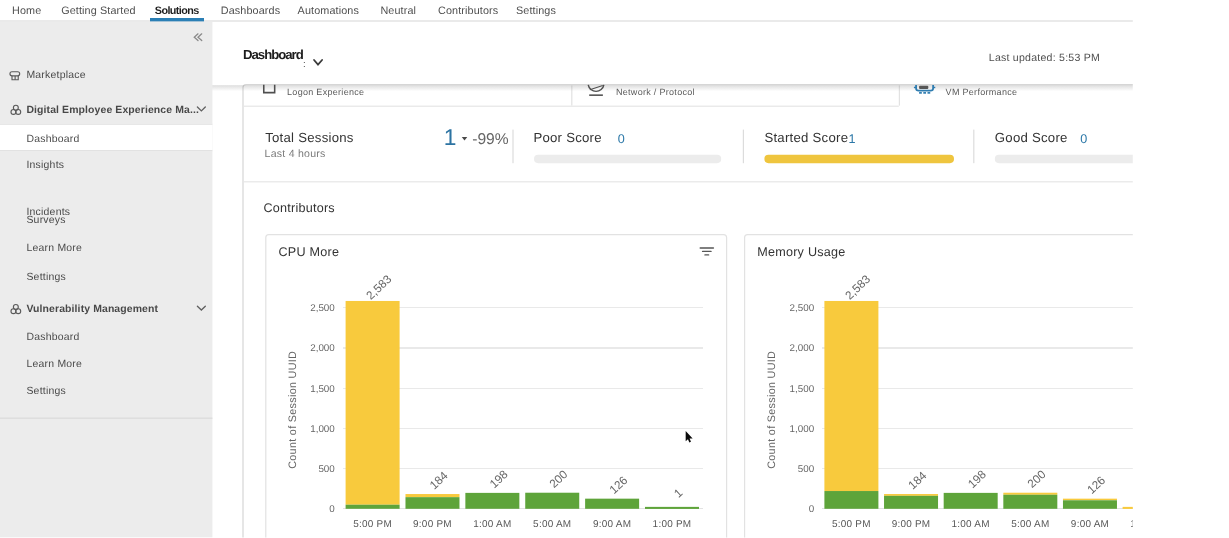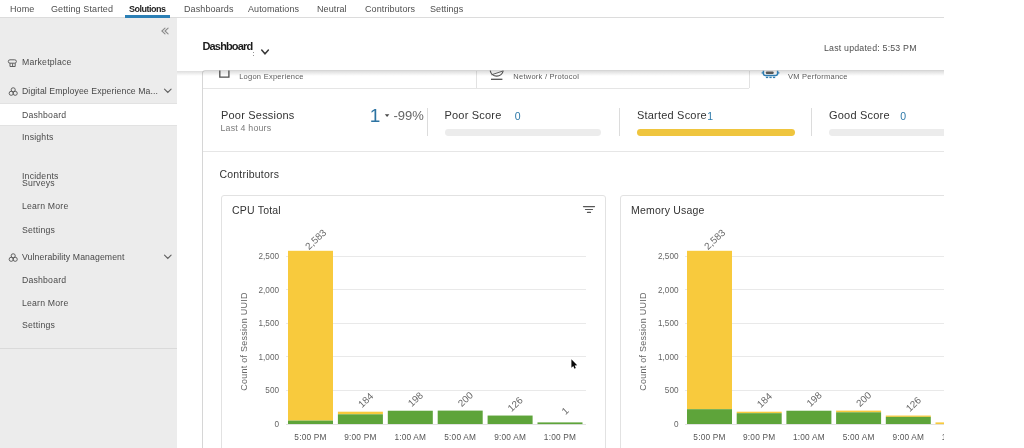--- a/index.html
+++ b/index.html
@@ -1,21 +1,21 @@
 <!DOCTYPE html>
 <html><head>
 <meta charset="utf-8">
 <style>
   html,body{margin:0;padding:0;}
   body{font-family:"Liberation Sans",sans-serif;}
   #page{position:relative;width:944px;height:448px;background:#fff;overflow:hidden;}
   .abs{position:absolute;}
   .navitem{position:absolute;top:0;height:17px;line-height:18px;font-size:9px;color:#4f4f4f;letter-spacing:.1px;}
   .sideitem{position:absolute;left:22px;font-size:8.7px;color:#4a4a4a;letter-spacing:.2px;line-height:10px;}
-  .grouphead{font-weight:400;color:#484848;letter-spacing:.1px;}
+  .grouphead{font-weight:700;color:#484848;letter-spacing:.1px;}
   .mtitle{position:absolute;font-size:11px;color:#333;letter-spacing:.2px;line-height:12px;}
   .bluev{position:absolute;font-size:10.5px;color:#2c78a8;line-height:12px;}
   .ctitle{position:absolute;font-size:10.5px;color:#333;letter-spacing:.2px;line-height:12px;}
   .tabtxt{position:absolute;font-size:7.5px;color:#5a5a5a;letter-spacing:.25px;line-height:9px;}
 </style>
 </head>
 <body>
 <div id="page">
 
   <div class="abs" style="left:0;top:0;width:1024px;height:18px;background:#fff;border-bottom:1px solid #dcdcdc;box-sizing:border-box;"></div>
@@ -55,21 +55,21 @@
   <div class="abs" style="left:476px;top:71px;width:1px;height:16.6px;background:#e2e2e2;"></div>
   <div class="abs" style="left:748.8px;top:71px;width:1px;height:16.6px;background:#e2e2e2;"></div>
   <div class="abs" style="left:202.5px;top:87.6px;width:546.3px;height:1px;background:#e5e5e5;"></div>
 
   <div class="abs" style="left:177px;top:71.3px;width:847px;height:5px;background:linear-gradient(rgba(70,70,70,0.18),rgba(70,70,70,0));"></div>
 
   <div class="tabtxt" style="left:239.2px;top:71.8px;">Logon Experience</div>
   <div class="tabtxt" style="left:513.3px;top:71.8px;">Network / Protocol</div>
   <div class="tabtxt" style="left:788px;top:71.8px;">VM Performance</div>
 
-  <div class="mtitle" style="left:221px;top:108.5px;">Poor Sessions</div>
+  <div class="mtitle" style="left:221px;top:108.5px;">Total Sessions</div>
   <div class="abs" style="left:220.5px;top:122.5px;font-size:8.8px;color:#7a7a7a;letter-spacing:.2px;line-height:10px;">Last 4 hours</div>
   <div class="abs" style="left:369.8px;top:105.5px;font-size:19px;color:#2c73a2;line-height:20px;">1</div>
   <div class="abs" style="left:393.5px;top:111px;font-size:13px;color:#666;line-height:9px;">-99%</div>
   <div class="abs" style="left:427px;top:108px;width:1px;height:28px;background:#dcdcdc;"></div>
   <div class="abs" style="left:619px;top:108px;width:1px;height:28px;background:#dcdcdc;"></div>
   <div class="abs" style="left:811px;top:108px;width:1px;height:28px;background:#dcdcdc;"></div>
 
   <div class="mtitle" style="left:444.5px;top:108.5px;">Poor Score</div>
   <div class="bluev" style="right:423.4px;top:110px;">0</div>
   <div class="abs" style="left:445px;top:128.9px;width:155.6px;height:6.7px;border-radius:3.4px;background:#ececec;"></div>
@@ -80,21 +80,21 @@
 
   <div class="mtitle" style="left:829px;top:108.5px;">Good Score</div>
   <div class="bluev" style="right:38px;top:110px;">0</div>
   <div class="abs" style="left:829px;top:128.9px;width:157px;height:6.7px;border-radius:3.4px;background:#ececec;"></div>
 
   <div class="abs" style="left:202.5px;top:150.5px;width:806px;height:1px;background:#e6e6e6;"></div>
   <div class="abs" style="left:219.5px;top:169px;font-size:10.5px;color:#333;letter-spacing:.2px;line-height:11px;">Contributors</div>
 
   <div class="abs" style="left:221px;top:194.5px;width:384.5px;height:264px;background:#fff;border:1px solid #e2e2e2;border-radius:3px;box-sizing:border-box;"></div>
   <div class="abs" style="left:619.5px;top:194.5px;width:384px;height:264px;background:#fff;border:1px solid #e2e2e2;border-radius:3px;box-sizing:border-box;"></div>
-  <div class="ctitle" style="left:232px;top:203.5px;">CPU Total</div>
+  <div class="ctitle" style="left:232px;top:203.5px;">CPU More</div>
   <div class="ctitle" style="left:631px;top:203.5px;">Memory Usage</div>
 
   <svg class="abs" style="left:0;top:0;" width="1024" height="448" viewBox="0 0 1024 448" font-family="Liberation Sans, sans-serif">
       <line x1="286" y1="390.48" x2="585.5" y2="390.48" stroke="#e9e9e9" stroke-width="1" shape-rendering="crispEdges"></line>
       <line x1="286" y1="356.96" x2="585.5" y2="356.96" stroke="#e9e9e9" stroke-width="1" shape-rendering="crispEdges"></line>
       <line x1="286" y1="323.44" x2="585.5" y2="323.44" stroke="#e9e9e9" stroke-width="1" shape-rendering="crispEdges"></line>
       <line x1="286" y1="289.92" x2="585.5" y2="289.92" stroke="#e9e9e9" stroke-width="1" shape-rendering="crispEdges"></line>
       <line x1="286" y1="256.40" x2="585.5" y2="256.40" stroke="#e9e9e9" stroke-width="1" shape-rendering="crispEdges"></line>
       <line x1="286" y1="424.0" x2="585.5" y2="424.0" stroke="#e2e2e2" stroke-width="1" shape-rendering="crispEdges"></line>
       <text x="279" y="426.90" font-size="8.2" fill="#666" text-anchor="end">0</text>

